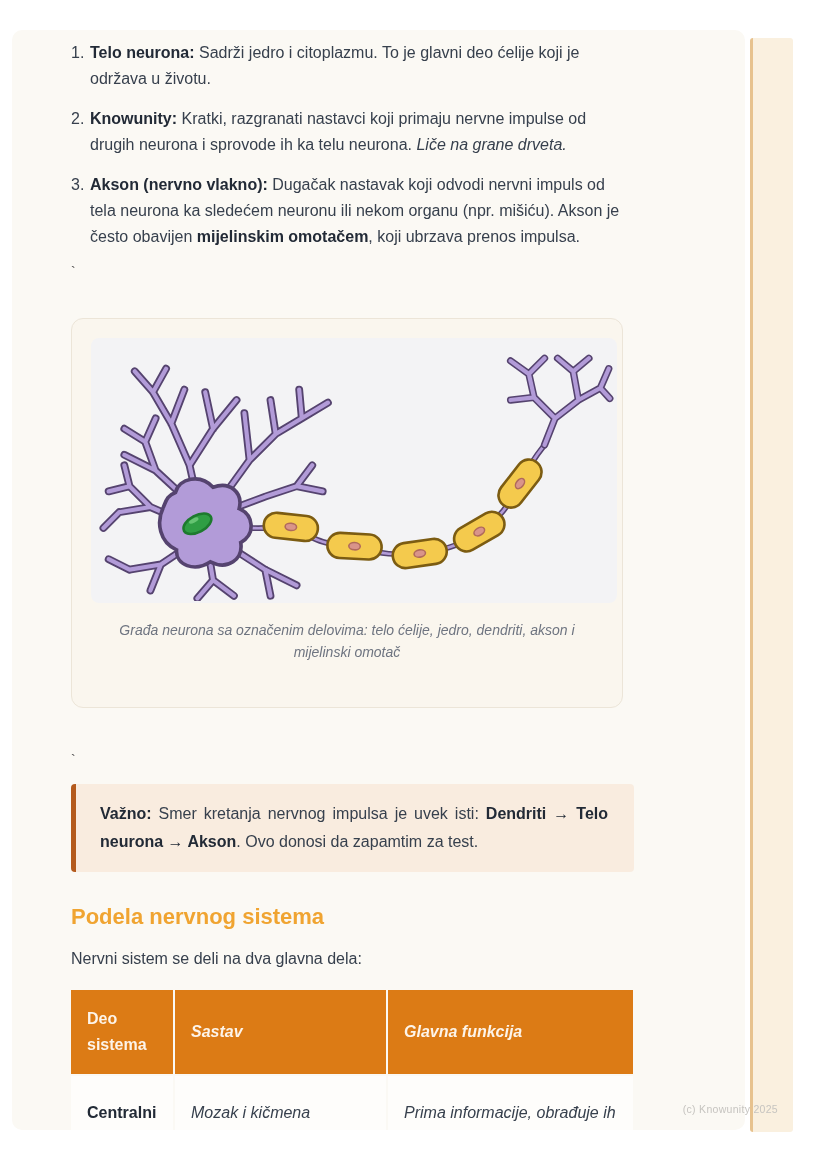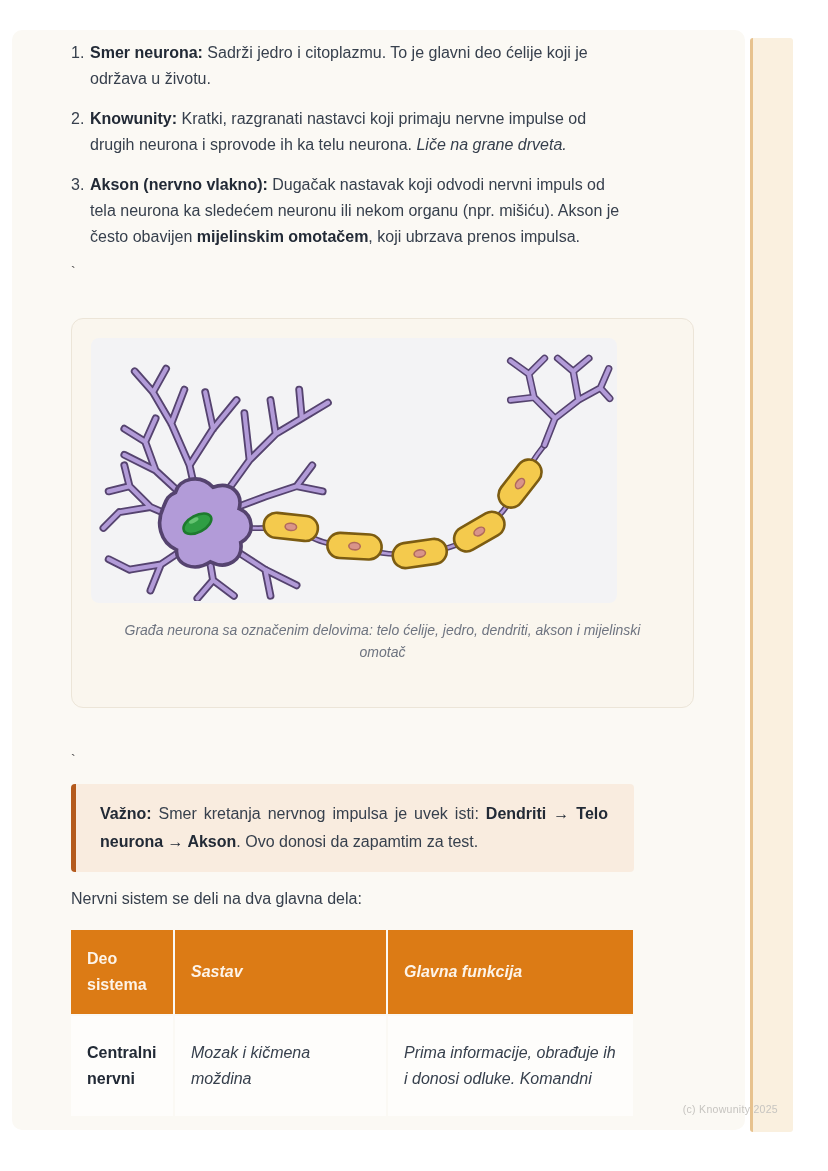--- a/index.html
+++ b/index.html
@@ -29,21 +29,21 @@
   .li .li-body { flex: 1; }
   b { color: #222a36; font-weight: 700; }
   .it { font-style: italic; }
   
   .tick { height: 26px; font-size: 14px; color: #4a4a4a; }
   .tick1 { margin-top: 4px; }
   .tick2 { margin-top: 44px; }
   
   .fig-card {
     margin-top: 28px;
-    width: 623px; height: 390px;
+    width: 552px; height: 390px;
     background: #faf6ee;
     border: 1px solid #ece5d8;
     border-radius: 12px;
     padding: 19px;
   }
   .fig-img {
     width: 526px; height: 265px;
     background: #f3f3f5;
     border-radius: 8px;
     overflow: hidden;
@@ -130,21 +130,21 @@
   }
 </style>
 </head>
 <body>
 
 <div class="doc-panel">
 
   <div class="olist">
     <div class="li">
       <span class="marker">1.</span>
-      <div class="li-body"><b>Smer neurona:</b><span> Sadrži jedro i citoplazmu. To je glavni deo ćelije koji je održava u životu.</span></div>
+      <div class="li-body"><b>Telo neurona:</b><span> Sadrži jedro i citoplazmu. To je glavni deo ćelije koji je održava u životu.</span></div>
     </div>
     <div class="li">
       <span class="marker">2.</span>
       <div class="li-body"><b>Knowunity:</b><span> Kratki, razgranati nastavci koji primaju nervne impulse od drugih neurona i sprovode ih ka telu neurona. </span><span class="it">Liče na grane drveta.</span></div>
     </div>
     <div class="li">
       <span class="marker">3.</span>
       <div class="li-body"><b>Akson (nervno vlakno):</b><span> Dugačak nastavak koji odvodi nervni impuls od tela neurona ka sledećem neuronu ili nekom organu (npr. mišiću). Akson je često obavijen </span><b>mijelinskim omotačem</b><span>, koji ubrzava prenos impulsa.</span></div>
     </div>
   </div>
@@ -214,20 +214,21 @@
         </g>
       </svg>
     </div>
     <div class="fig-caption">Građa neurona sa označenim delovima: telo ćelije, jedro, dendriti, akson i mijelinski omotač</div>
   </div>
 
   <div class="tick tick2">`</div>
 
   <div class="callout"><b>Važno:</b><span> Smer kretanja nervnog impulsa je uvek isti: </span><b>Dendriti → Telo neurona → Akson</b><span>. Ovo donosi da zapamtim za test.</span></div>
 
+  <div class="sec-heading">Podela nervnog sistema</div>
   <div class="sec-intro">Nervni sistem se deli na dva glavna dela:</div>
 
   <table class="split-table">
     <colgroup>
         <col style="width:102px">
         <col style="width:213px">
         <col style="width:247px">
       </colgroup>
     <thead>
       <tr>

